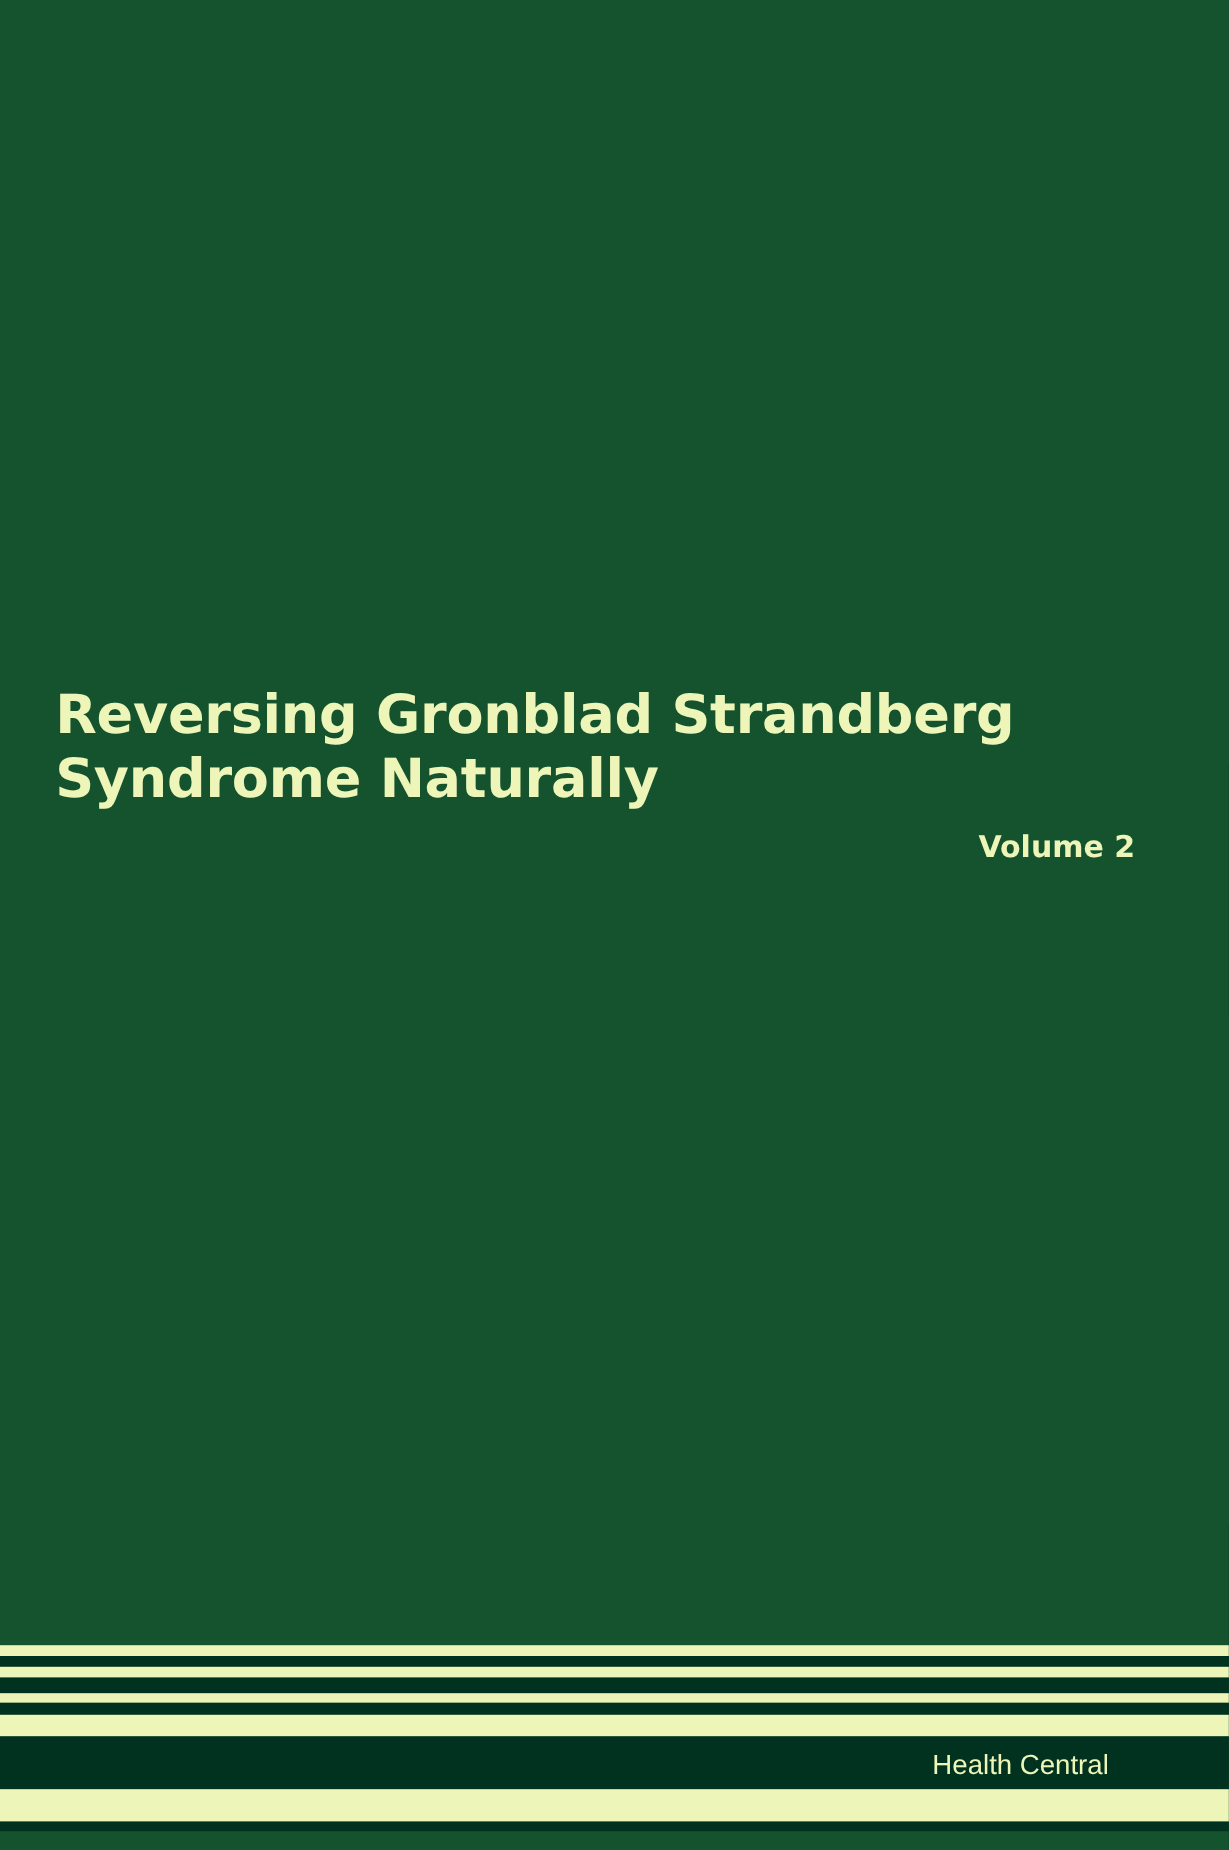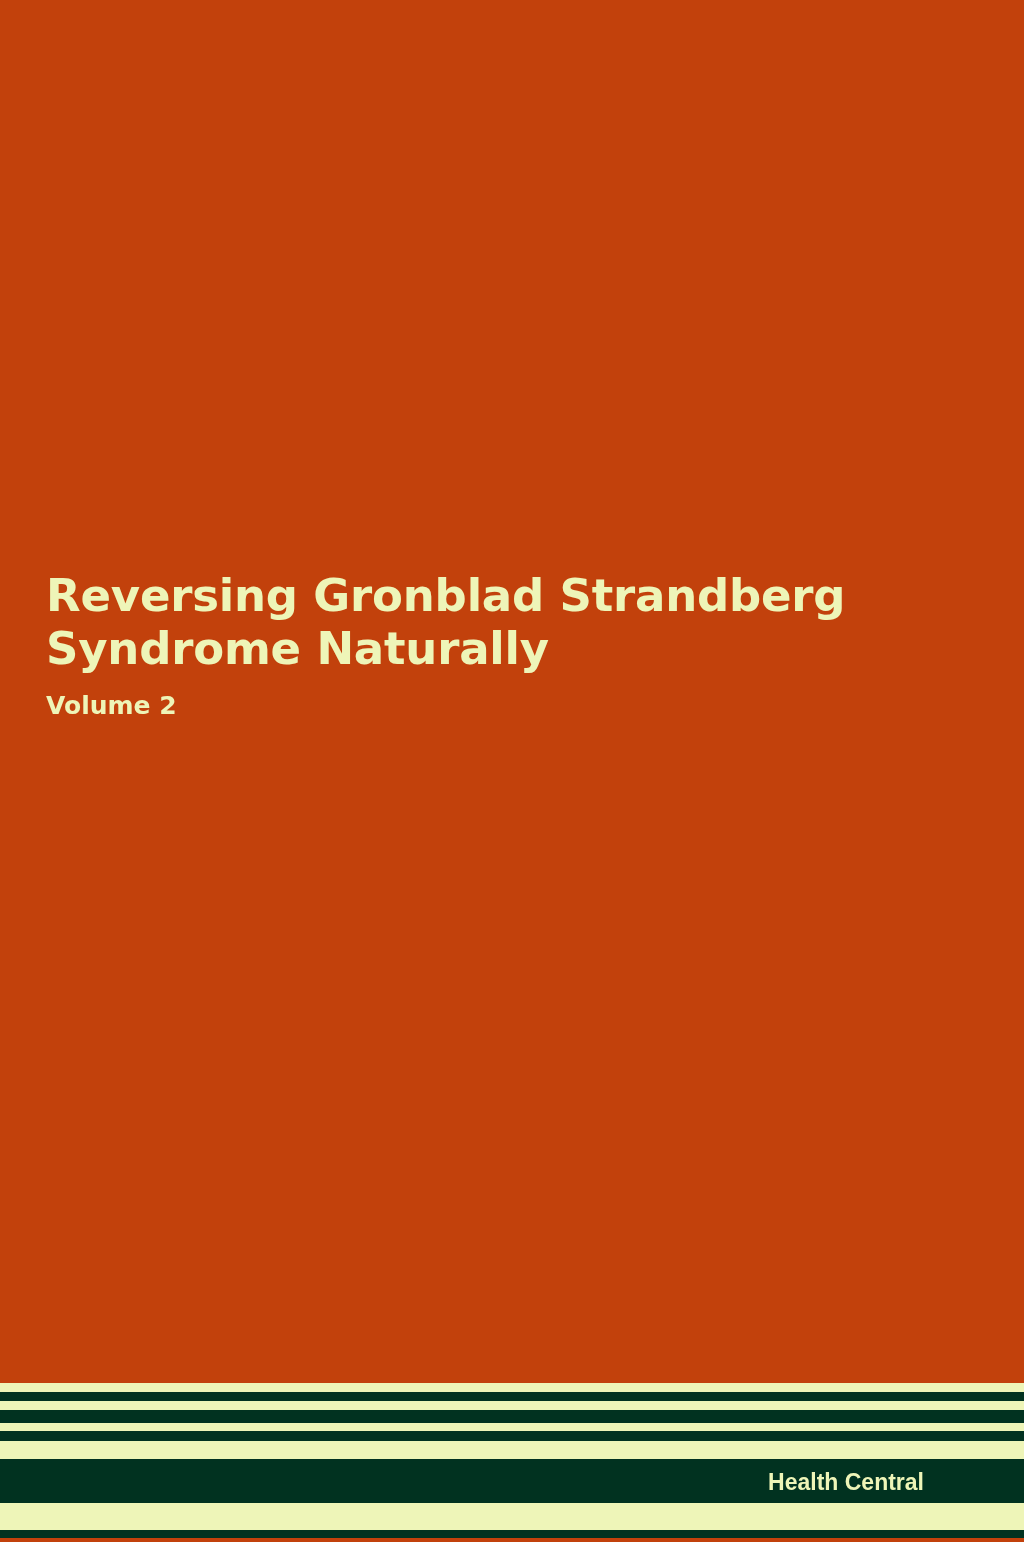--- a/index.html
+++ b/index.html
@@ -10,21 +10,21 @@
     width: 1024px;
     height: 1542px;
     background: #013220;
     font-family: "Liberation Sans", sans-serif;
     overflow: hidden;
     position: relative;
   }
   .cover {
     position: absolute;
     inset: 0;
-    background: #c2410c;
+    background: #14532d;
   }
   .text-block {
     position: absolute;
     left: 46px;
     top: 570px;
     width: 900px;
   }
   .book-title {
     font-family: "DejaVu Sans", sans-serif;
     font-weight: bold;
@@ -42,30 +42,30 @@
     color: #eef5b8;
     margin: 0 0 28px 0;
     max-width: 880px;
   }
   .volume {
     font-family: "DejaVu Sans", sans-serif;
     font-weight: bold;
     font-size: 25px;
     color: #eef5b8;
     margin: 0;
+    text-align: right;
   }
 
   
   .bottom-bands {
     position: absolute;
     left: 0;
     right: 0;
-    bottom: 4px;
+    bottom: 16px;
     height: 155px;
-    font-weight: bold;
   }
   .band {
     position: absolute;
     left: 0;
     right: 0;
   }
   .b1 { top: 0;   height: 9px;  background: #eef5b8; }
   .b2 { top: 9px;  height: 9px; background: #013220; }
   .b3 { top: 18px; height: 9px; background: #eef5b8; }
   .b4 { top: 27px; height: 13px; background: #013220; }

